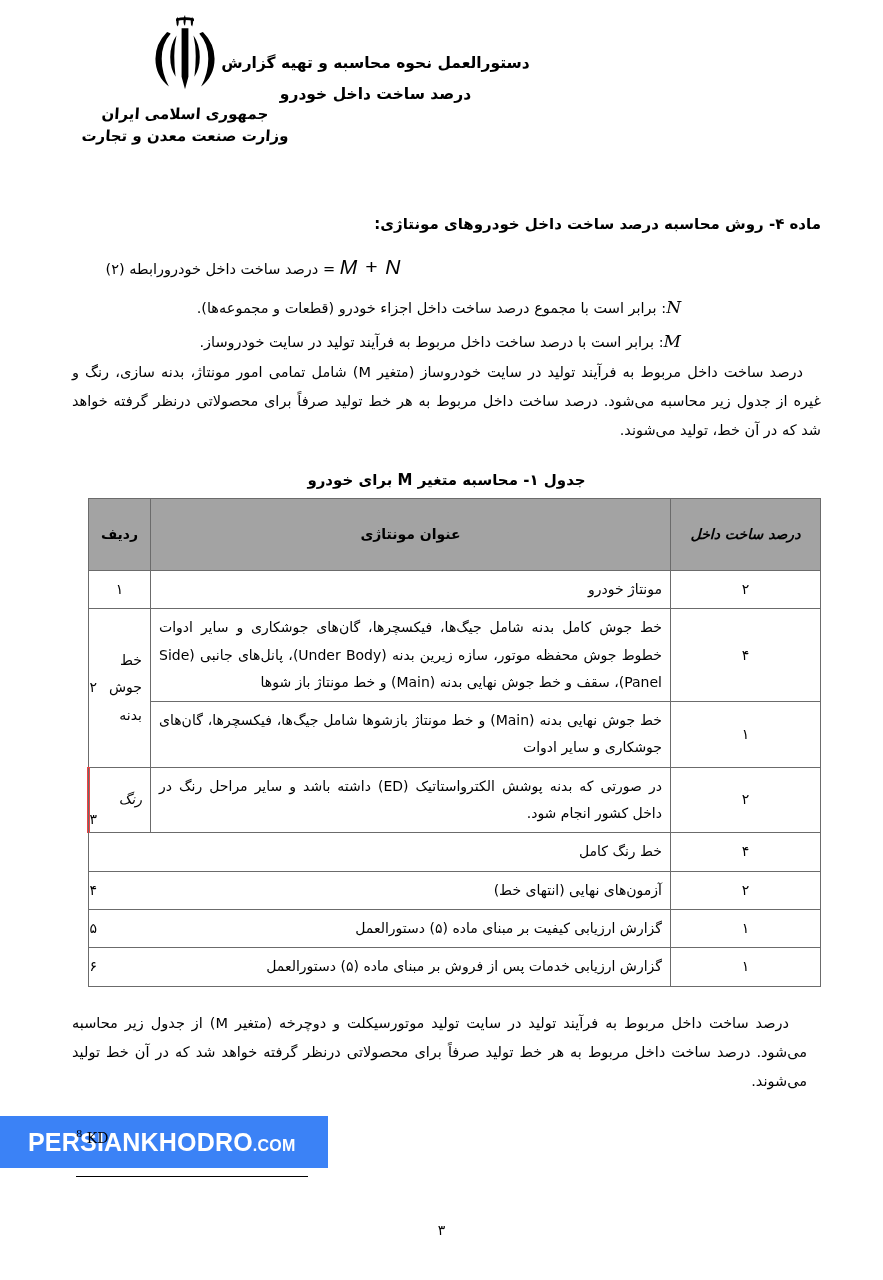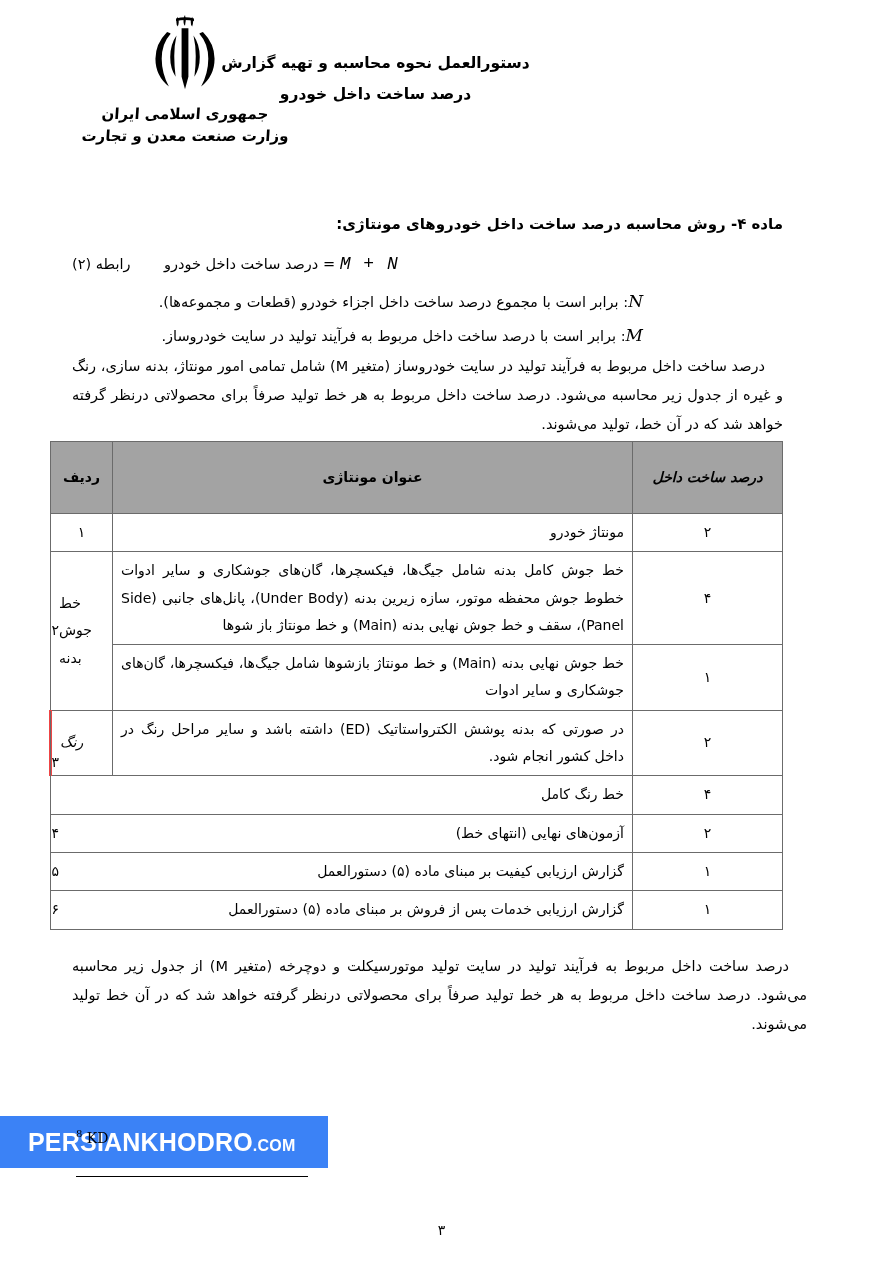--- a/index.html
+++ b/index.html
@@ -59,21 +59,21 @@
     padding-right: 140px;
     font-size: 15.5px;
     font-weight: bold;
     line-height: 2.0;
     direction: rtl;
   }
   .doc-title div { white-space: nowrap; }
 
   
   .content {
-    padding: 0 100px 0 72px;
+    padding: 0 62px 0 72px;
     direction: rtl;
     margin-top: 42px;
   }
   .section-head {
     font-size: 15px;
     font-weight: bold;
     text-align: right;
     margin: 16px 0 10px 0;
     line-height: 1.6;
   }
@@ -91,32 +91,32 @@
     flex-direction: row-reverse;
     align-items: baseline;
     justify-content: flex-start;
     font-size: 14.5px;
     line-height: 2.0;
     margin: 4px 0 2px 0;
     padding-right: 120px;
   }
   .formula-label {
     min-width: 92px;
-    text-align: left;
+    text-align: right;
   }
   .formula-expr {
     direction: ltr;
     unicode-bidi: isolate;
     white-space: nowrap;
     padding-right: 0;
   }
   .formula-expr .math {
-    font-family: Liberation Mono, monospace;
+    font-family: Liberation Sans, sans-serif;
     font-style: italic;
-    font-size: 18px;
+    font-size: 21px;
     letter-spacing: 1px;
   }
   .formula-expr .fa-part {
     direction: rtl;
     unicode-bidi: isolate;
     font-family: "DejaVu Sans", "Liberation Sans", sans-serif;
     font-style: normal;
     font-size: 14.5px;
   }
 
@@ -164,21 +164,21 @@
   }
   .col-radif { width: 62px; text-align: center; }
   .col-act   { width: 520px; }
   .col-pct   { width: 150px; text-align: center; font-style: italic; }
 
   td.c { text-align: center; }
   td.just {
     text-align: justify;
     text-align-last: right;
   }
-  td.act-center { text-align: left; vertical-align: middle; }
+  td.act-center { text-align: right; vertical-align: middle; }
 
   
   .bottom-para {
     padding: 22px 76px 0 72px;
     direction: rtl;
   }
   .watermark {
     position: absolute;
     left: 0; top: 1116px;
     width: 328px; height: 52px;
@@ -268,20 +268,21 @@
         <span>=</span>
         <span class="math">M + N</span>
       </span>
     </div>
 
     <p class="def-row"><span class="var">N</span><span>: برابر است با مجموع درصد ساخت داخل اجزاء خودرو (قطعات و مجموعه‌ها).</span></p>
     <p class="def-row"><span class="var">M</span><span>: برابر است با درصد ساخت داخل مربوط به فرآیند تولید در سایت خودروساز.</span></p>
 
     <p class="body">درصد ساخت داخل مربوط به فرآیند تولید در سایت خودروساز (متغیر M) شامل تمامی امور مونتاژ، بدنه سازی، رنگ و غیره از جدول زیر محاسبه می‌شود. درصد ساخت داخل مربوط به هر خط تولید صرفاً برای محصولاتی درنظر گرفته خواهد شد که در آن خط، تولید می‌شوند.</p>
 
+    <div class="table-title">جدول ۱- محاسبه متغیر M برای خودرو</div>
 
     <table class="maintable">
       <thead>
         <tr>
           <th class="col-pct">درصد ساخت داخل</th>
           <th class="col-act">عنوان مونتاژی</th>
           <th class="col-radif">ردیف</th>
         </tr>
       </thead>
       <tbody>

